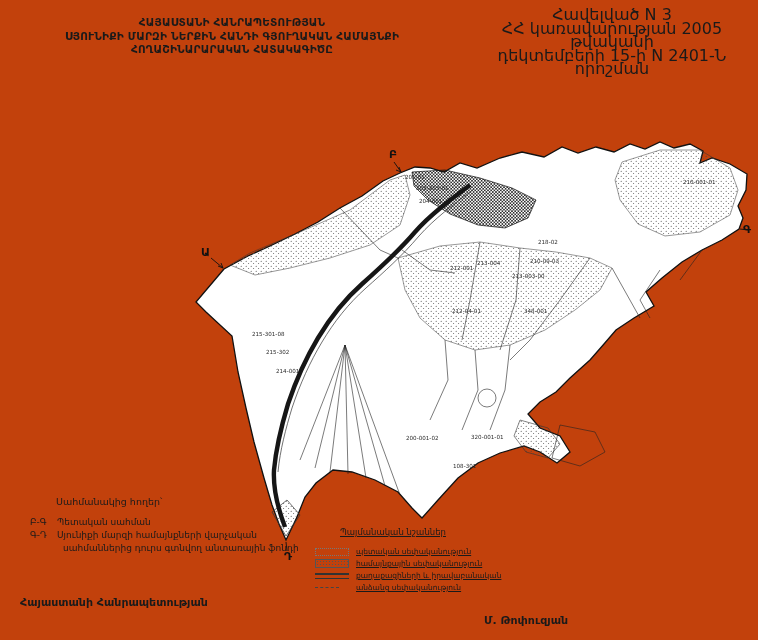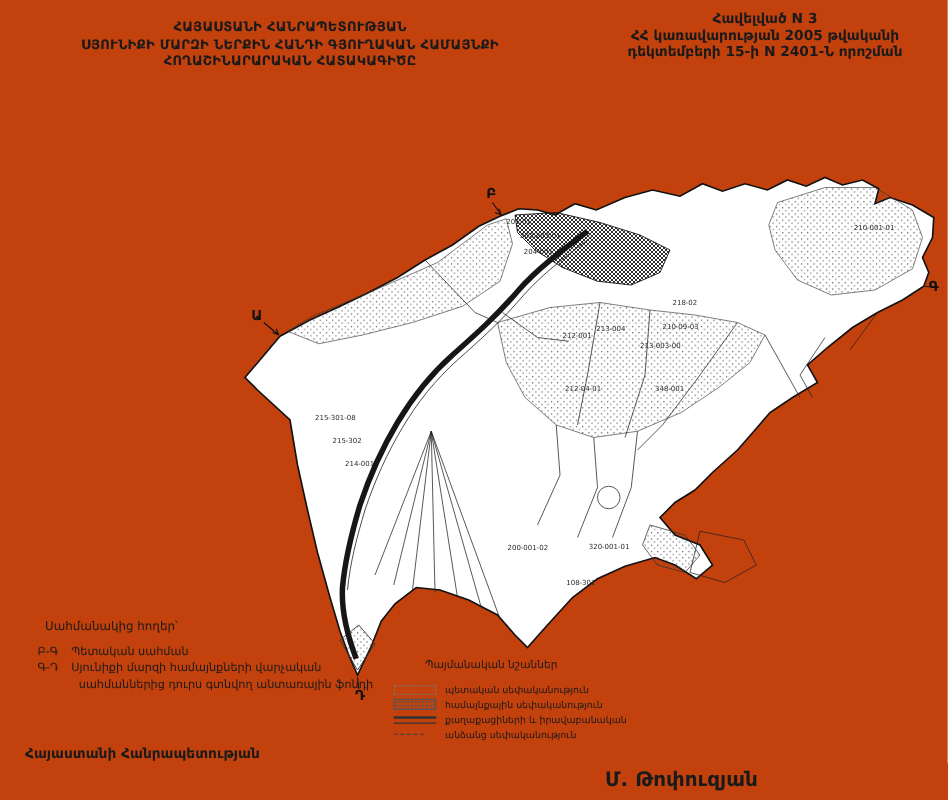--- a/index.html
+++ b/index.html
@@ -9,51 +9,51 @@
     font-family:"DejaVu Sans", sans-serif;
     color:#1a1a1a;
     -webkit-font-smoothing:none;
   }
   .abs { position:absolute; }
 
   
   .doc-title { left:36px; top:16px; width:392px; text-align:center;
     font-weight:bold; font-size:10.5px; line-height:13.5px; letter-spacing:0.2px; }
   .annex { left:470px; top:8px; width:284px; text-align:center;
-    font-weight:bold; font-size:11px; line-height:13.5px; }
+    font-weight:normal; font-size:16px; line-height:13.5px; }
 
   
   #map-svg { position:absolute; left:0; top:0; }
   .parcel-label { font-size:5.6px; fill:#2b2b2b; font-family:"DejaVu Sans",sans-serif; }
   .boundary-letter { font-size:11px; font-weight:bold; fill:#111;
     font-family:"DejaVu Sans",sans-serif; }
 
   
   .adjacent { left:30px; top:496px; width:290px; font-size:9px; }
-  .adjacent .al-title { margin-left:6px; margin-bottom:9px; font-size:9.5px; }
+  .adjacent .al-title { margin-left:26px; margin-bottom:9px; font-size:9.5px; }
   .al-row { line-height:13px; white-space:nowrap; }
   .al-code { display:inline-block; width:27px; }
   .al-row.cont .al-text { padding-left:6px; }
 
   
-  .legend { left:315px; top:527px; width:230px; font-size:7.5px; }
+  .legend { left:315px; top:527px; width:230px; font-size:7.5px;text-decoration:underline; }
   .legend .lg-title { margin-left:25px; margin-bottom:10px; font-size:8.5px; }
   .lg-row { display:flex; align-items:center; margin-bottom:3px; white-space:nowrap; }
   .sw { display:inline-block; width:34px; height:7px; margin-right:7px; flex:none; box-sizing:border-box; }
   .sw-dotted-outline { border:1px dotted #777; height:8px; }
   .sw-stipple { border:1px solid #555;
     background-image:radial-gradient(#555 0.6px, transparent 0.8px);
     background-size:3px 3px; height:9px; }
   .sw-double-line { border-top:2px solid #333; border-bottom:1.5px solid #333; height:6px; }
   .sw-dash { border-top:1.4px dashed #444; height:0; width:24px; margin-right:17px; }
 
   
   .office { left:20px; top:596px; width:260px; font-weight:bold;
     font-size:11px; line-height:14px; }
-  .sig-name { left:484px; top:614px; font-weight:bold; font-size:16px; }
+  .sig-name { left:484px; top:614px; font-weight:bold; font-size:11px; }
 </style>
 </head>
 <body>
 
 <div class="page">
 
   <div class="abs doc-title">
     <div>ՀԱՅԱՍՏԱՆԻ ՀԱՆՐԱՊԵՏՈՒԹՅԱՆ</div>
     <div>ՍՅՈՒՆԻՔԻ ՄԱՐԶԻ ՆԵՐՔԻՆ ՀԱՆԴԻ ԳՅՈՒՂԱԿԱՆ ՀԱՄԱՅՆՔԻ</div>
     <div>ՀՈՂԱՇԻՆԱՐԱՐԱԿԱՆ ՀԱՏԱԿԱԳԻԾԸ</div>

